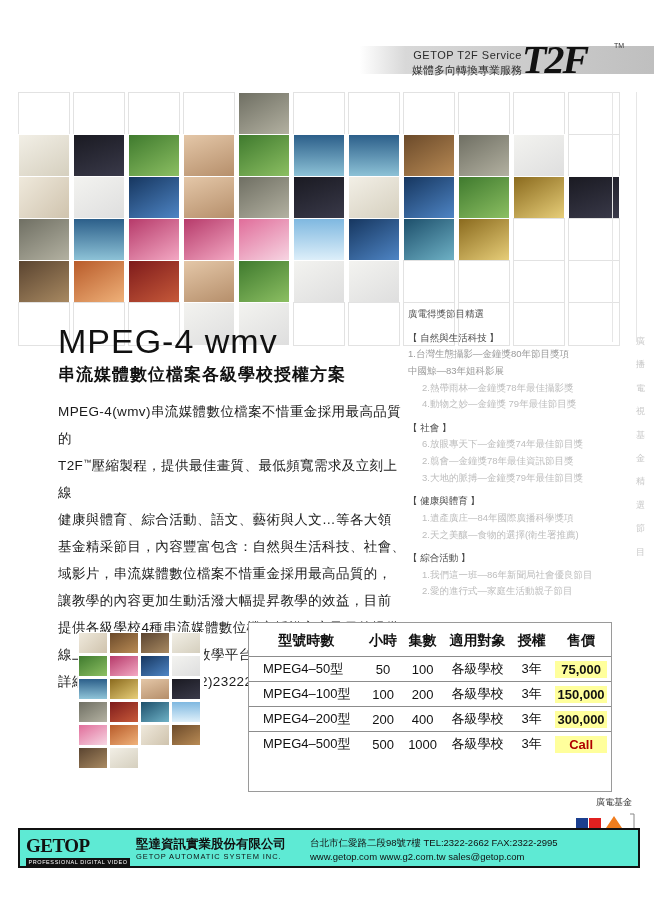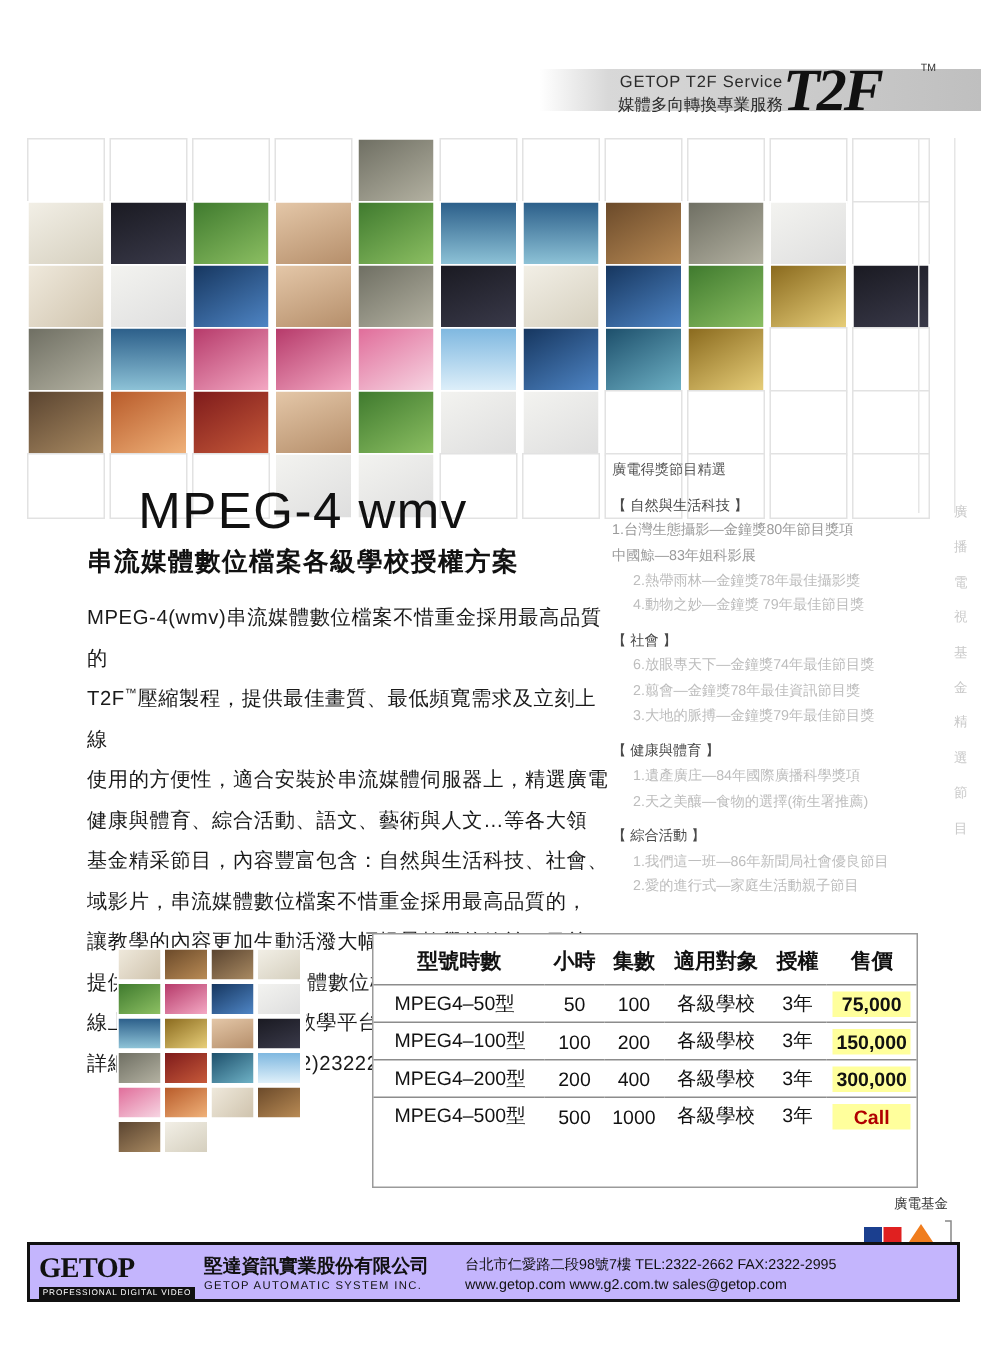--- a/index.html
+++ b/index.html
@@ -18,21 +18,21 @@
   .logo .tm{position:absolute;right:-10px;top:2px;font-size:7px;color:#333;}
 
   
   #grid{position:absolute;left:18px;top:92px;}
   .gcell{position:absolute;width:52px;height:44px;box-sizing:border-box;
          border:1px solid #ffffff;background:#ffffff;overflow:hidden;}
   .gcell.empty{background:#ffffff;border:1px solid #e2e2e2;}
   .gcell .sw{position:absolute;inset:0;}
 
   
-  .title{position:absolute;left:58px;top:322px;text-align:center;}
+  .title{position:absolute;left:58px;top:322px;}
   .title .t1{font-size:34px;letter-spacing:1px;color:#111;font-weight:400;}
   .title .t2{font-size:17px;font-weight:bold;color:#111;margin-top:2px;letter-spacing:1px;}
 
   
   .body-copy{position:absolute;left:58px;top:398px;width:348px;
              font-size:13.5px;line-height:2.0;color:#1a1a1a;letter-spacing:.4px;}
   .body-copy .sup{font-size:8px;vertical-align:super;}
 
   
   .awards{position:absolute;left:408px;top:306px;width:236px;font-size:9.5px;color:#6f6f6f;line-height:1.75;}
@@ -55,21 +55,21 @@
   .ptable th{font-weight:bold;font-size:14px;padding-bottom:6px;}
   .ptable td.model{text-align:left;padding-left:14px;}
   .ptable tr.row td{border-top:1px solid #8c8c8c;}
   .price{background:#ffff9c;display:block;padding:1px 0;font-weight:bold;}
   .price.call{color:#b00000;background:#ffff9c;}
 
   
   .fbrand{position:absolute;right:18px;top:812px;width:62px;height:46px;}
   .flabel{position:absolute;right:22px;top:796px;font-size:9px;color:#333;}
   .footer{position:absolute;left:18px;top:828px;width:618px;height:36px;
-          border:2px solid #111;background:#c4b5fd;}
+          border:2px solid #111;background:#5eead4;}
   .getop{position:absolute;left:6px;top:5px;width:104px;}
   .getop .g1{font-family:"Liberation Serif","DejaVu Serif",serif;font-size:19px;font-weight:bold;
              color:#111;letter-spacing:-.5px;}
   .getop .g2{background:#111;color:#fff;font-size:5.5px;letter-spacing:.6px;
              text-align:center;padding:1px 0;margin-top:1px;}
   .fco{position:absolute;left:116px;top:6px;font-size:12.5px;font-weight:bold;color:#111;}
   .fco2{position:absolute;left:116px;top:22px;font-size:7.5px;letter-spacing:.9px;color:#111;}
   .fr1{position:absolute;left:290px;top:7px;font-size:9.5px;color:#111;}
   .fr2{position:absolute;left:290px;top:21px;font-size:9.5px;color:#111;}
 
@@ -238,21 +238,20 @@
   </div>
 
 <div class="title">
   <div class="t1">MPEG-4  wmv</div>
   <div class="t2">串流媒體數位檔案各級學校授權方案</div>
 </div>
 
 <div class="body-copy">
     <div>MPEG-4(wmv)串流媒體數位檔案不惜重金採用最高品質的</div>
     <div>T2F<span class="sup">™</span>壓縮製程，提供最佳畫質、最低頻寬需求及立刻上線</div>
-    <div>使用的方便性，適合安裝於串流媒體伺服器上，精選廣電</div>
     <div>健康與體育、綜合活動、語文、藝術與人文…等各大領</div>
     <div>基金精采節目，內容豐富包含：自然與生活科技、社會、</div>
     <div>域影片，串流媒體數位檔案不惜重金採用最高品質的，</div>
     <div>讓教學的內容更加生動活潑大幅提昇教學的效益，目前</div>
     <div>提供各級學校4種串流媒體數位檔案授權方案及另外提供</div>
     <div>線上同步盤非同步遠距教學平台服務，歡迎來電洽詢</div>
     <div>詳細內容，來電請撥  (02)23222662 分機  123  曾小姐</div>
   </div>
 
 <div class="awards">

